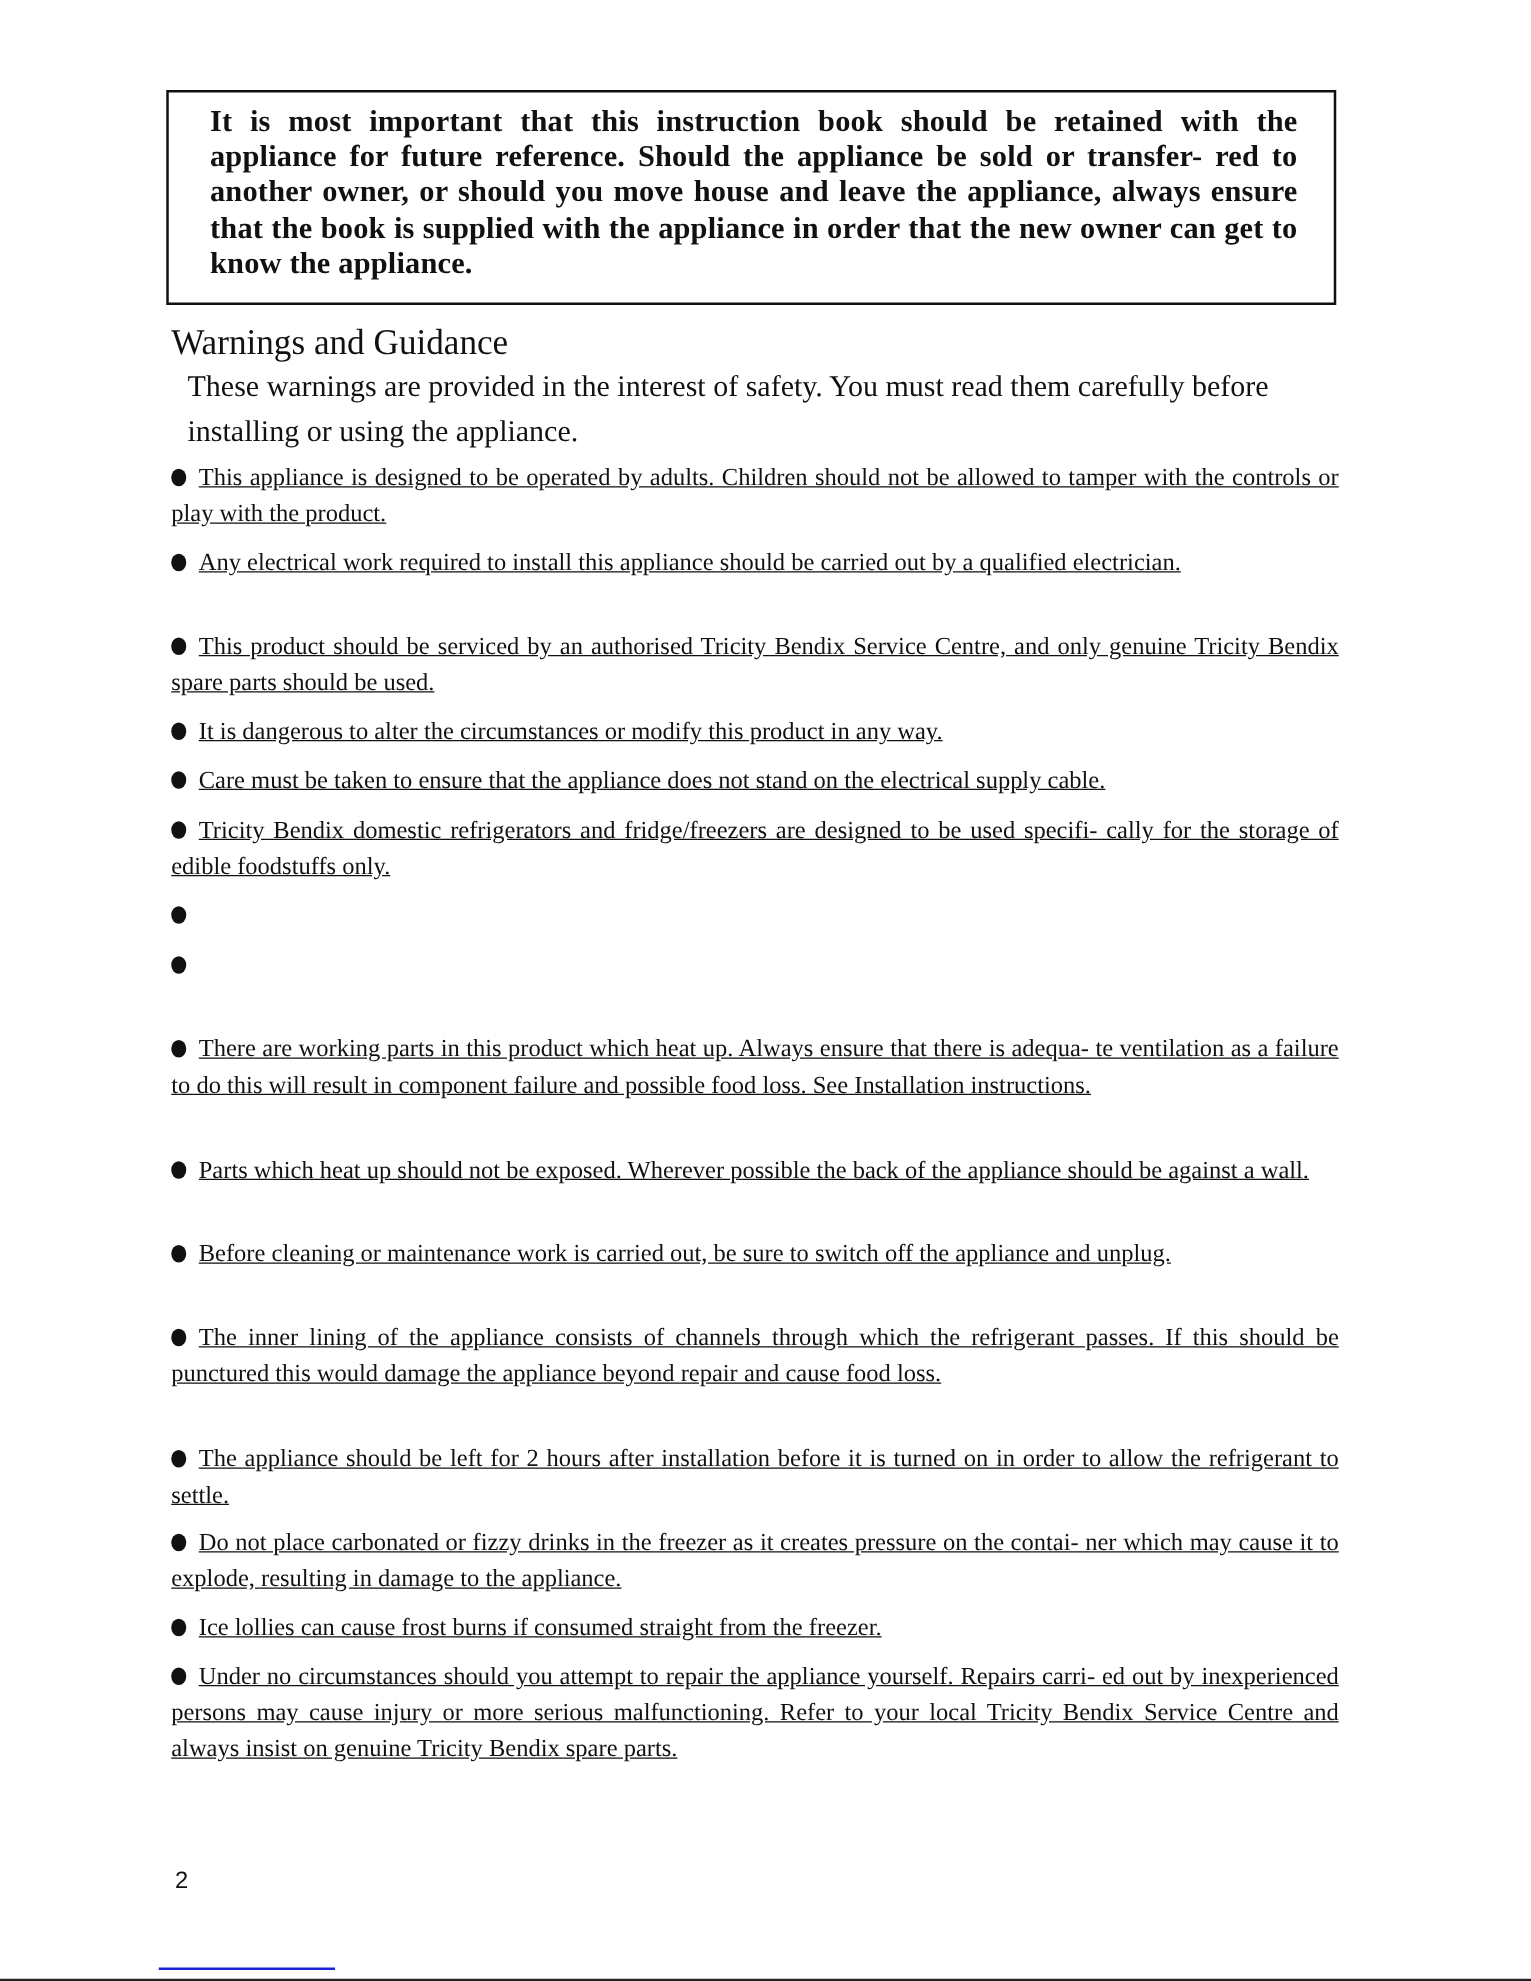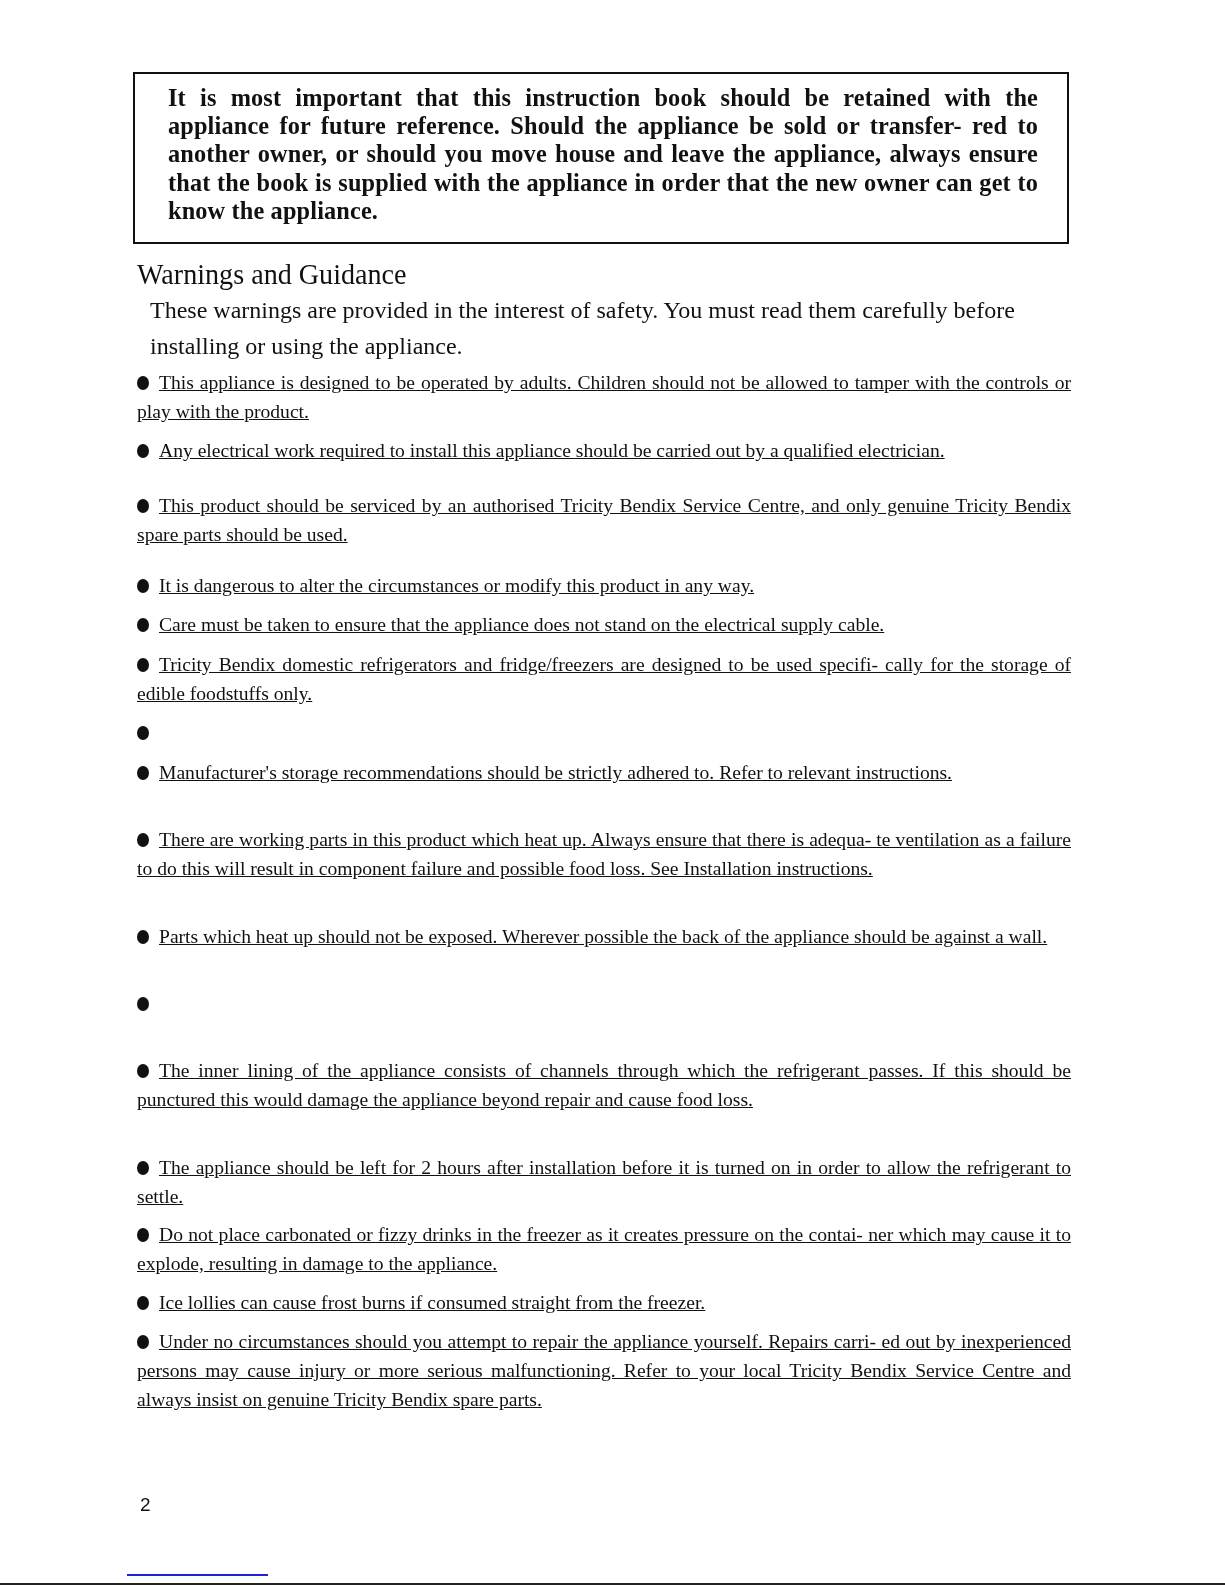--- a/index.html
+++ b/index.html
@@ -46,29 +46,29 @@
 
 <div class="notice-box"></div>
 <div class="notice-text">It is most important that this instruction book should be retained with the appliance for future reference. Should the appliance be sold or transfer- red to another owner, or should you move house and leave the appliance, always ensure that the book is supplied with the appliance in order that the new owner can get to know the appliance.</div>
 
 <div class="section-title">Warnings and Guidance</div>
 <div class="section-sub">These warnings are provided in the interest of safety. You must read them carefully before installing or using the appliance.</div>
 
 <div class="bullets">
   <p class="item" style="top:0px"><span class="dot"></span><span>This appliance is designed to be operated by adults. Children should not be allowed to tamper with the controls or play with the product.</span></p>
   <p class="item" style="top:68px"><span class="dot"></span><span>Any electrical work required to install this appliance should be carried out by a qualified electrician.</span></p>
-  <p class="item" style="top:123px"><span class="dot"></span><span>This product should be serviced by an authorised Tricity Bendix Service Centre, and only genuine Tricity Bendix spare parts should be used.</span></p>
+  <p class="item" style="top:135px"><span class="dot"></span><span>This product should be serviced by an authorised Tricity Bendix Service Centre, and only genuine Tricity Bendix spare parts should be used.</span></p>
   <p class="item" style="top:203px"><span class="dot"></span><span>It is dangerous to alter the circumstances or modify this product in any way.</span></p>
   <p class="item" style="top:242px"><span class="dot"></span><span>Care must be taken to ensure that the appliance does not stand on the electrical supply cable.</span></p>
   <p class="item" style="top:282px"><span class="dot"></span><span>Tricity Bendix domestic refrigerators and fridge/freezers are designed to be used specifi- cally for the storage of edible foodstuffs only.</span></p>
   <p class="item" style="top:350px"><span class="dot"></span></p>
-  <p class="item" style="top:390px"><span class="dot"></span><span>Manufacturer's storage recommendations should be strictly adhered to. Refer to relevant instructions.</span></p>
+  <p class="item" style="top:390px"><span class="dot"></span></p>
   <p class="item" style="top:457px"><span class="dot"></span><span>There are working parts in this product which heat up. Always ensure that there is adequa- te ventilation as a failure to do this will result in component failure and possible food loss. See Installation instructions.</span></p>
   <p class="item" style="top:554px"><span class="dot"></span><span>Parts which heat up should not be exposed. Wherever possible the back of the appliance should be against a wall.</span></p>
-  <p class="item" style="top:621px"><span class="dot"></span></p>
+  <p class="item" style="top:621px"><span class="dot"></span><span>Before cleaning or maintenance work is carried out, be sure to switch off the appliance and unplug.</span></p>
   <p class="item" style="top:688px"><span class="dot"></span><span>The inner lining of the appliance consists of channels through which the refrigerant passes. If this should be punctured this would damage the appliance beyond repair and cause food loss.</span></p>
   <p class="item" style="top:785px"><span class="dot"></span><span>The appliance should be left for 2 hours after installation before it is turned on in order to allow the refrigerant to settle.</span></p>
   <p class="item" style="top:852px"><span class="dot"></span><span>Do not place carbonated or fizzy drinks in the freezer as it creates pressure on the contai- ner which may cause it to explode, resulting in damage to the appliance.</span></p>
   <p class="item" style="top:920px"><span class="dot"></span><span>Ice lollies can cause frost burns if consumed straight from the freezer.</span></p>
   <p class="item" style="top:959px"><span class="dot"></span><span>Under no circumstances should you attempt to repair the appliance yourself. Repairs carri- ed out by inexperienced persons may cause injury or more serious malfunctioning. Refer to your local Tricity Bendix Service Centre and always insist on genuine Tricity Bendix spare parts.</span></p>
 </div>
 
 <div class="page-num">2</div>
 <div class="blue-rule"></div>
 <div class="bottom-rule"></div>

